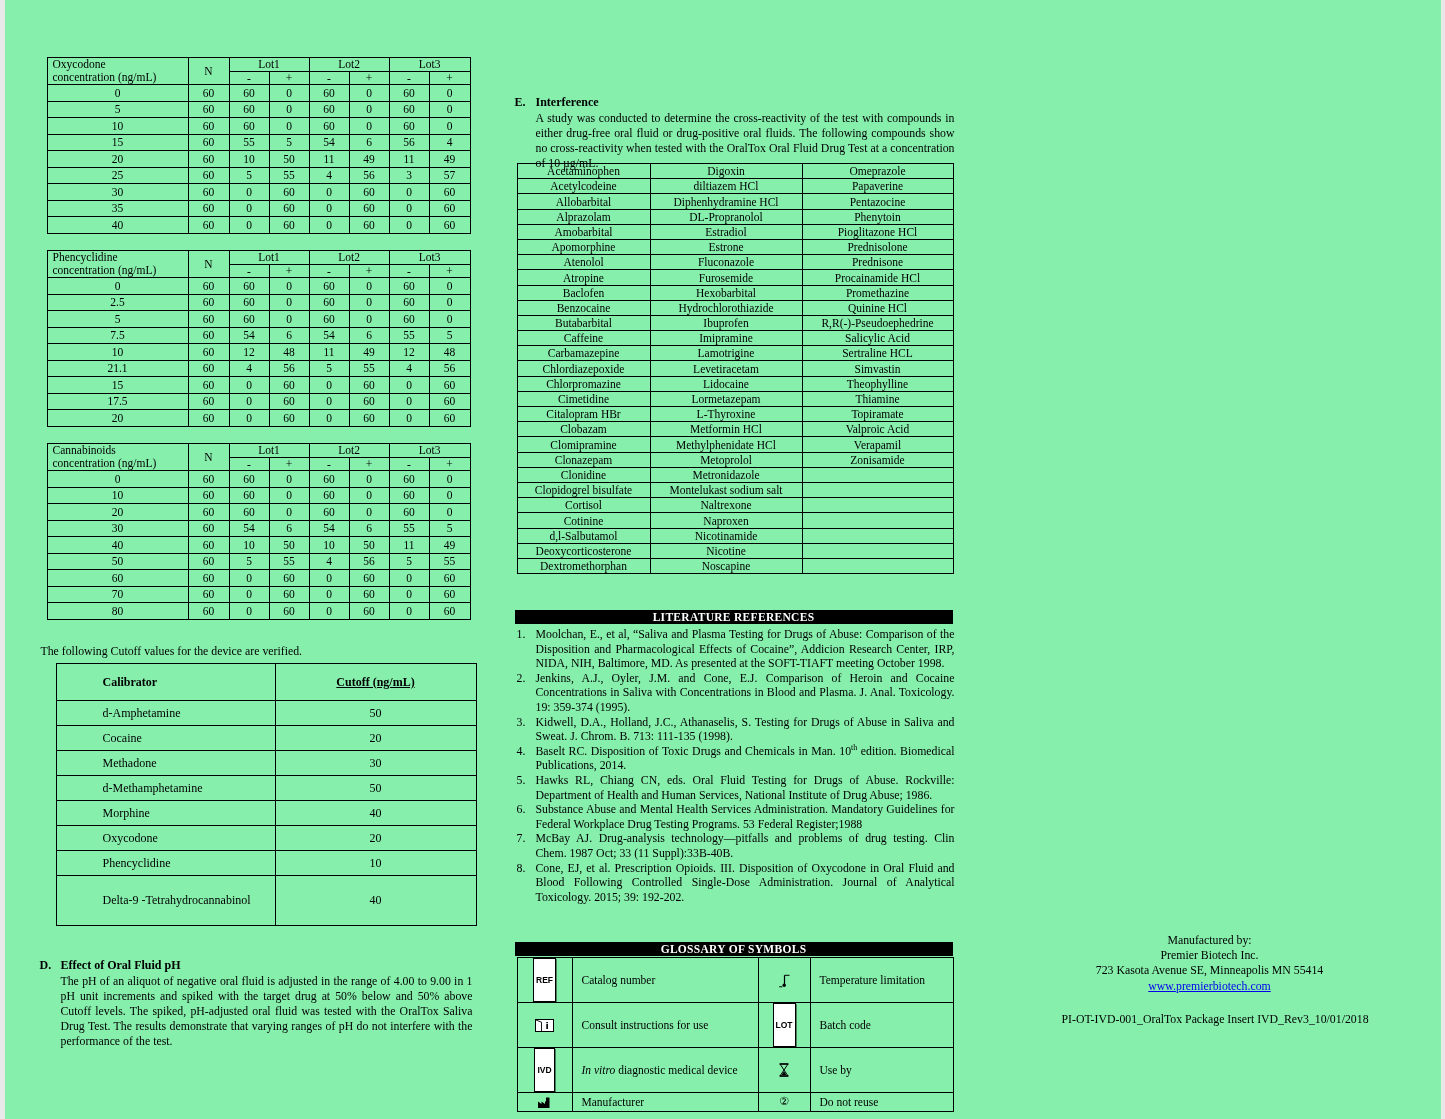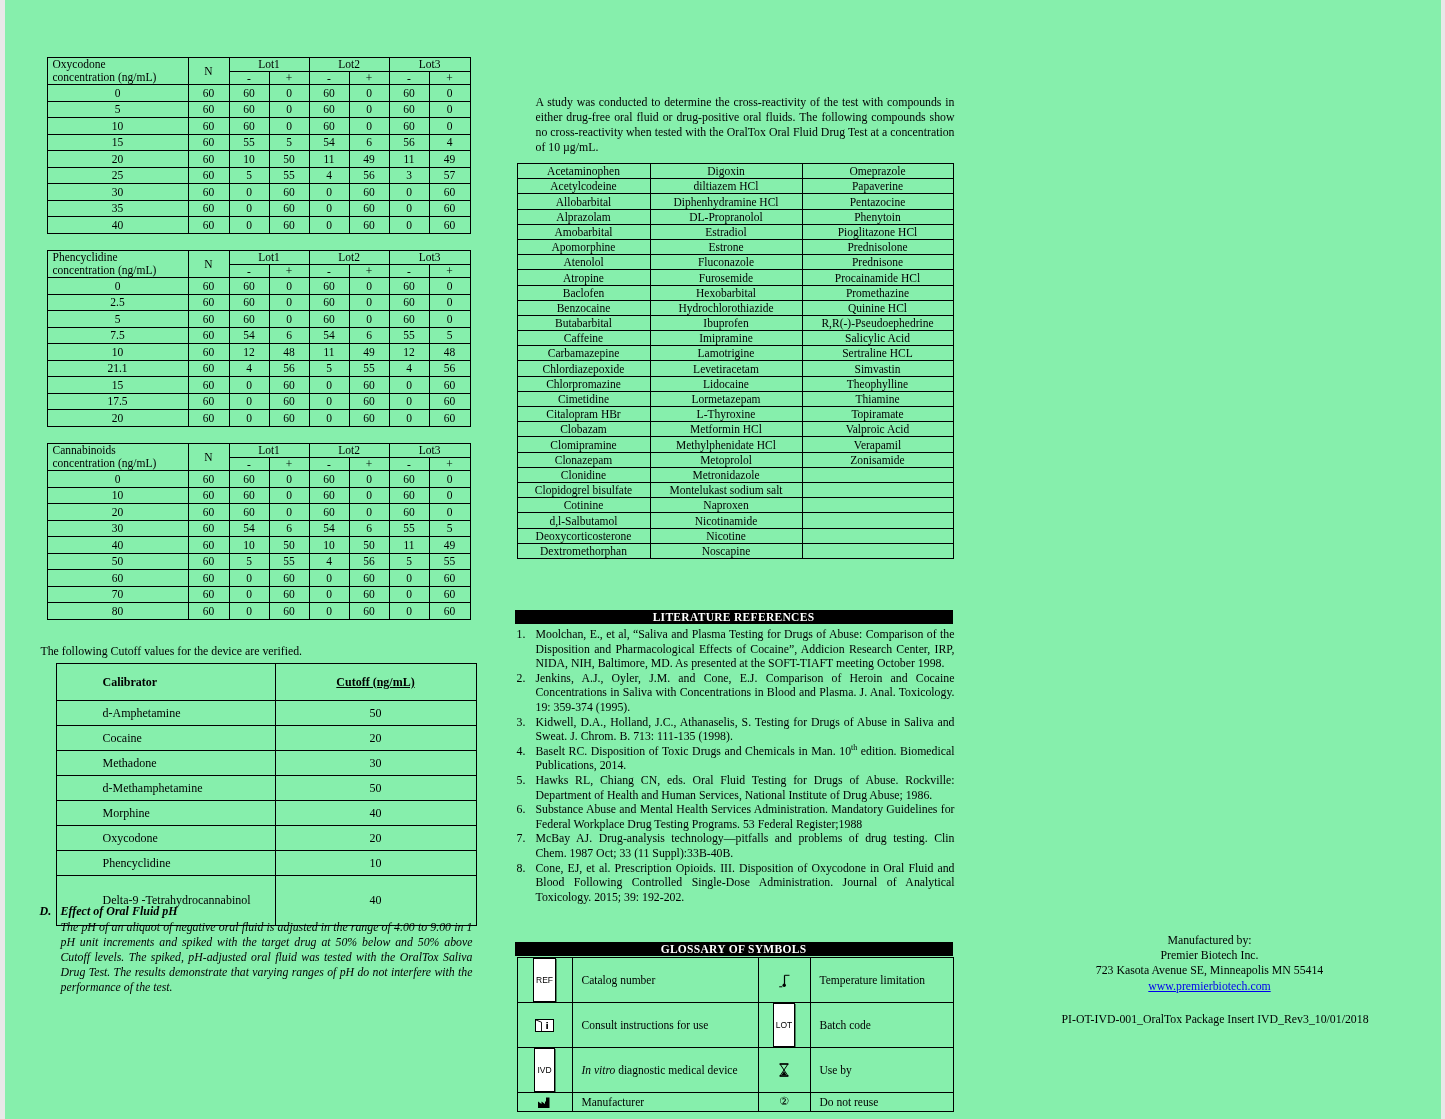--- a/index.html
+++ b/index.html
@@ -27,21 +27,21 @@
   .calib td.c1 { padding-left:46px; text-align:left; }
   .calib td.c2 { text-align:center; }
   .calib tr.hdr td.c2 { text-decoration:underline; }
   .calib tr.last td { height:50px; }
 
   
   .sec { position:absolute; font-size:11.8px; }
   .sec .sec-head { font-weight:bold; font-size:12px; margin-bottom:1px; }
   .sec .sec-letter { display:inline-block; width:21px; }
   .sec .sec-body { margin-left:21px; text-align:justify; line-height:15px; }
-  #section-d { left:35px; top:904px; width:433px;font-style:italic; }
+  #section-d { left:35px; top:958px; width:433px; }
   #section-e { left:510px; top:95px; width:440px; }
 
   
   .interf { position:absolute; left:512px; top:163px; width:436px; font-size:11.5px; text-align:center; }
   .interf td { height:15.2px; line-height:11px; vertical-align:bottom; padding:0 2px 1px 2px; }
 
   
   .bar { position:absolute; left:510px; width:438px; height:14px; background:#000000;
          color:#ffffff; font-weight:bold; font-size:11.5px; line-height:14px;
          text-align:center; letter-spacing:0.3px; }
@@ -53,21 +53,21 @@
   .refs li { position:relative; padding-left:21px; text-align:justify; }
   .refs li .ref-num { position:absolute; left:2px; }
   sup { font-size:8px; vertical-align:super; line-height:0; }
 
   
   .gloss { position:absolute; left:512px; top:957px; width:436px; font-size:11.5px; }
   .gloss td { height:18.5px; vertical-align:middle; }
   .gloss td.sym-cell { text-align:center; }
   .gloss td.lbl-cell { padding-left:9px; text-align:left; }
   .sym-box { display:inline-block; border:1px solid #000; box-shadow:1px 1px 0 rgba(0,0,0,0.45);
-             font-family:"Liberation Sans","DejaVu Sans",sans-serif; font-weight:normal;
+             font-family:"Liberation Sans","DejaVu Sans",sans-serif; font-weight:bold;
              font-size:8.5px; line-height:10px; padding:16px 2px; background:#fff; }
   .sym-icon svg { display:inline-block; vertical-align:middle; }
   .sym-char { font-family:"DejaVu Sans",sans-serif; font-size:11px; }
 
   
   .mfg { position:absolute; left:1055px; top:933px; width:300px; text-align:center;
          font-size:11.8px; line-height:15.2px; }
   .mfg a { color:#0000EE; text-decoration:underline; }
   .doc-id { position:absolute; left:1057px; top:1012px; font-size:11.8px; white-space:nowrap; }
 </style>
@@ -479,20 +479,21 @@
         </tr>
       </tbody>
     </table>
 
   <div class="sec" id="section-d">
     <div class="sec-head"><span class="sec-letter">D.</span><span>Effect of Oral Fluid pH</span></div>
     <div class="sec-body">The pH of an aliquot of negative oral fluid is adjusted in the range of 4.00 to 9.00 in 1 pH unit increments and spiked with the target drug at 50% below and 50% above Cutoff levels. The spiked, pH-adjusted oral fluid was tested with the OralTox Saliva Drug Test. The results demonstrate that varying ranges of pH do not interfere with the performance of the test.</div>
   </div>
 
   <div class="sec" id="section-e">
+    <div class="sec-head"><span class="sec-letter">E.</span><span>Interference</span></div>
     <div class="sec-body">A study was conducted to determine the cross-reactivity of the test with compounds in either drug-free oral fluid or drug-positive oral fluids. The following compounds show no cross-reactivity when tested with the OralTox Oral Fluid Drug Test at a concentration of 10 µg/mL.</div>
   </div>
 
   <table id="interference-table" class="interf">
       <colgroup>
         <col style="width: 133px;">
         <col style="width: 152px;">
         <col style="width: 151px;">
       </colgroup>
       <tbody>
@@ -597,20 +598,25 @@
           <td>Zonisamide</td>
         </tr>
         <tr>
           <td>Clonidine</td>
           <td>Metronidazole</td>
           <td></td>
         </tr>
         <tr>
           <td>Clopidogrel bisulfate</td>
           <td>Montelukast sodium salt</td>
+          <td></td>
+        </tr>
+        <tr>
+          <td>Cortisol</td>
+          <td>Naltrexone</td>
           <td></td>
         </tr>
         <tr>
           <td>Cotinine</td>
           <td>Naproxen</td>
           <td></td>
         </tr>
         <tr>
           <td>d,l-Salbutamol</td>
           <td>Nicotinamide</td>

